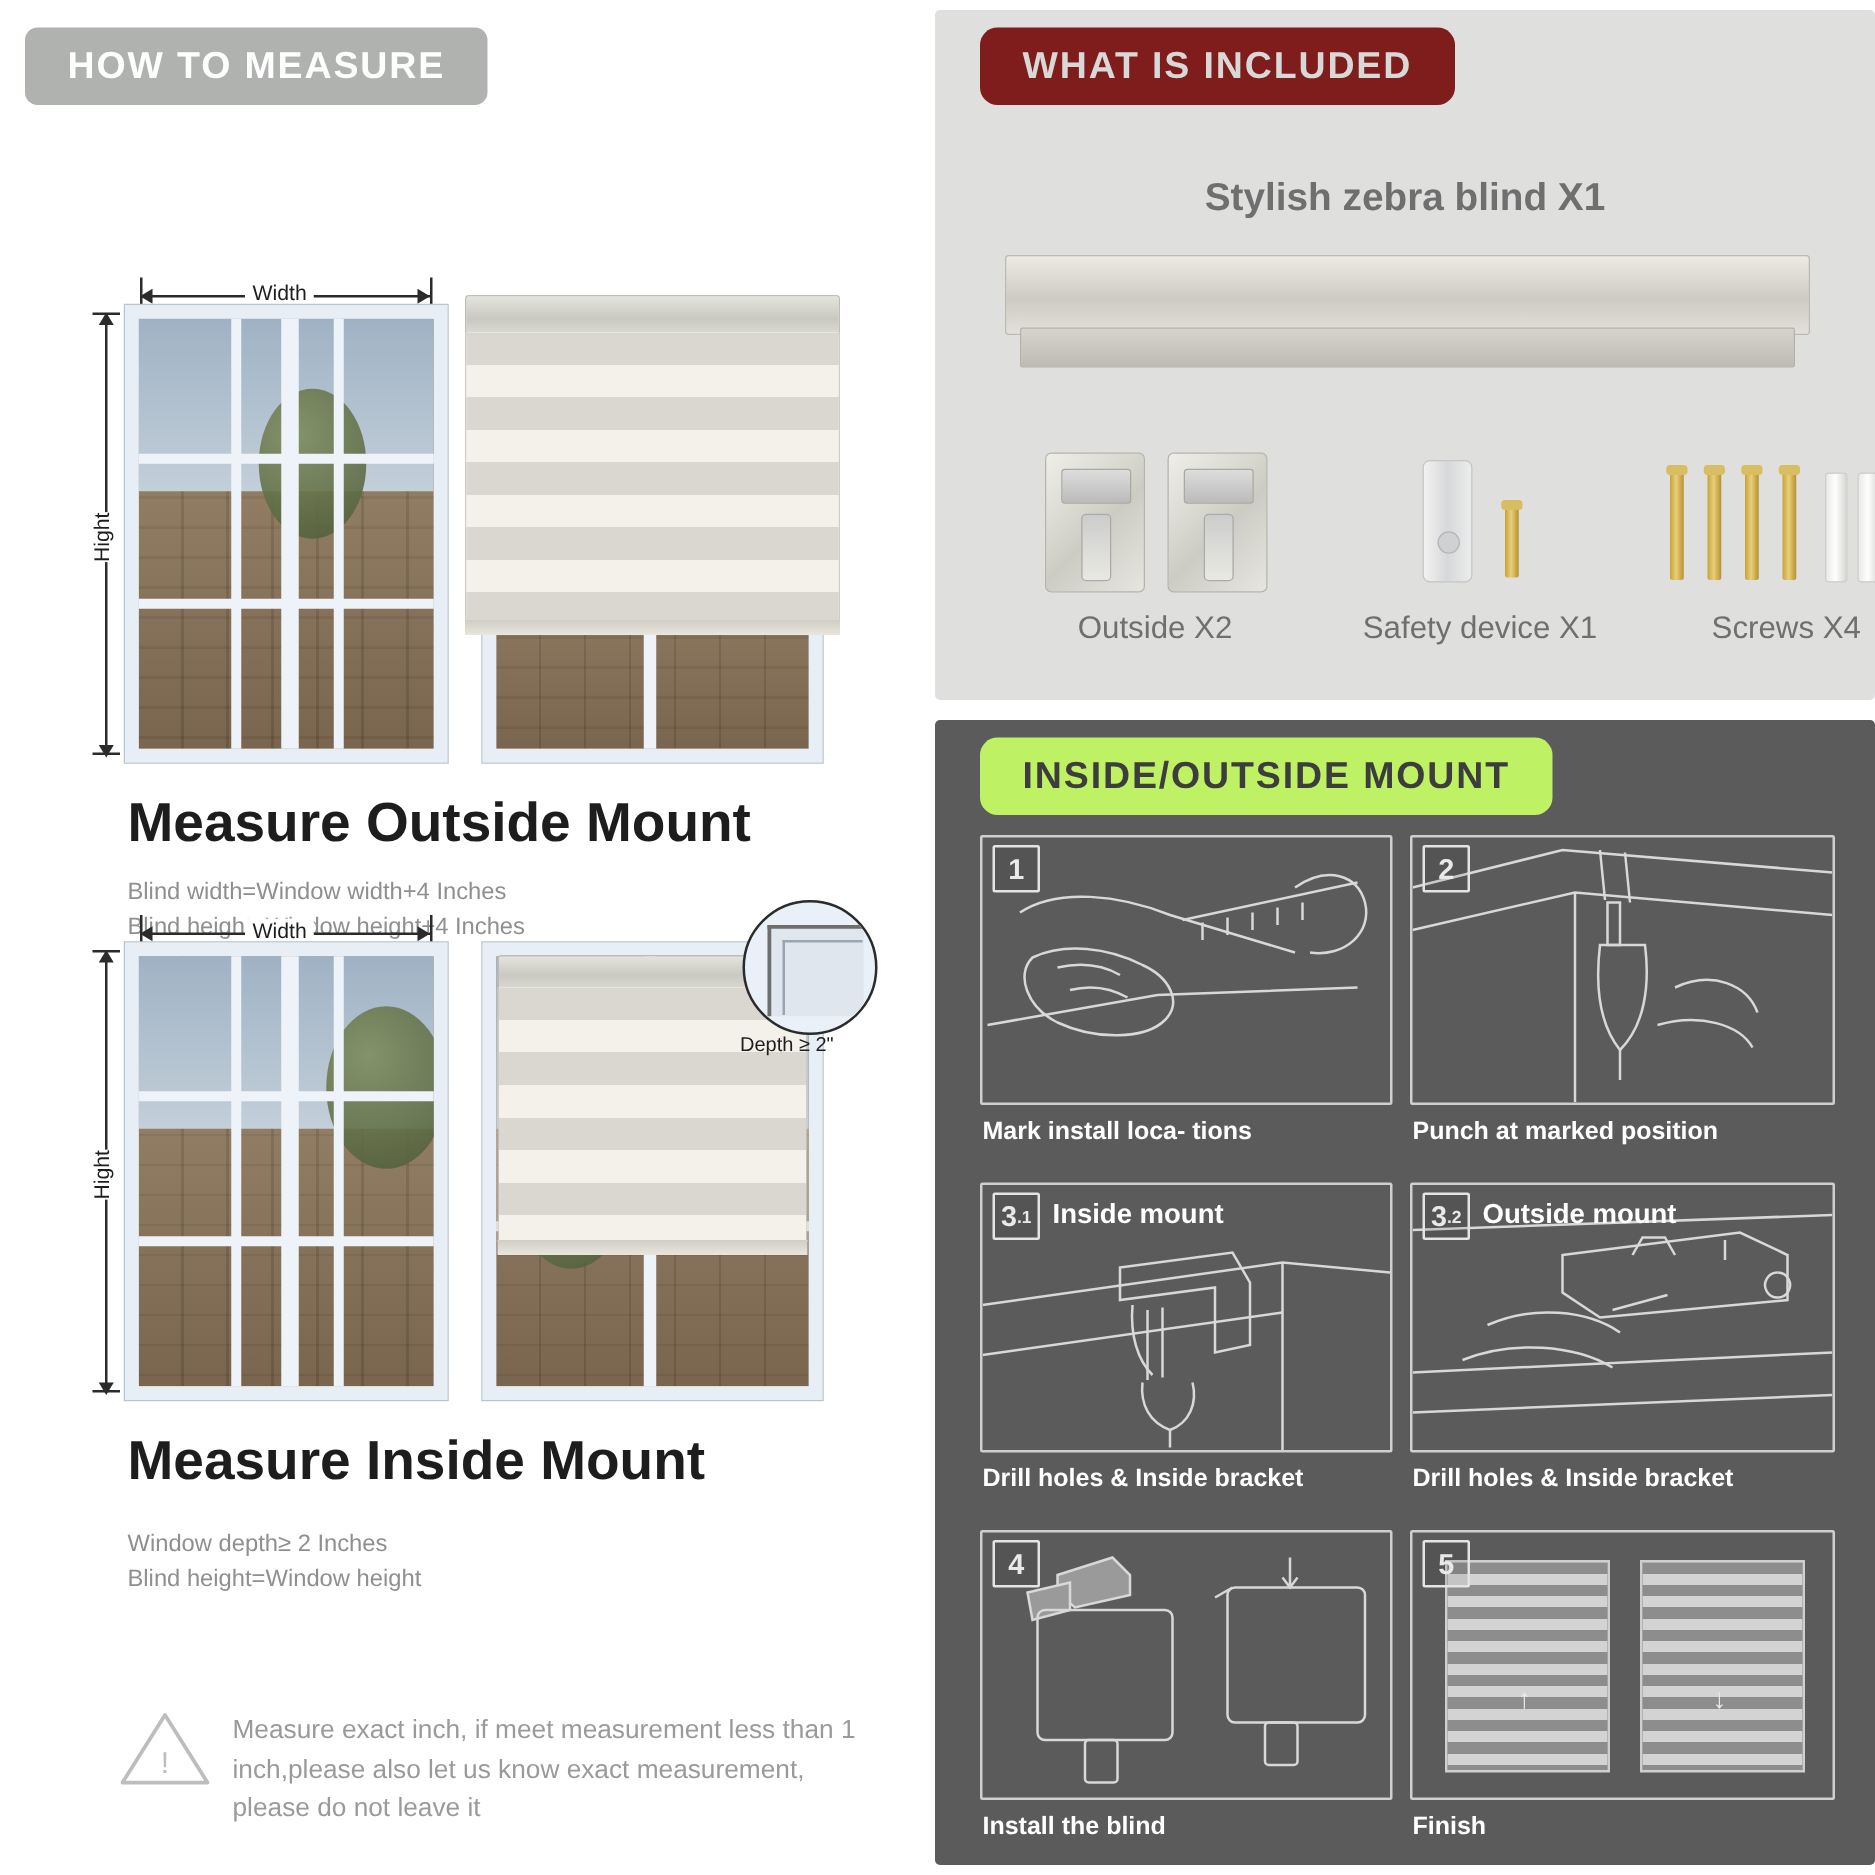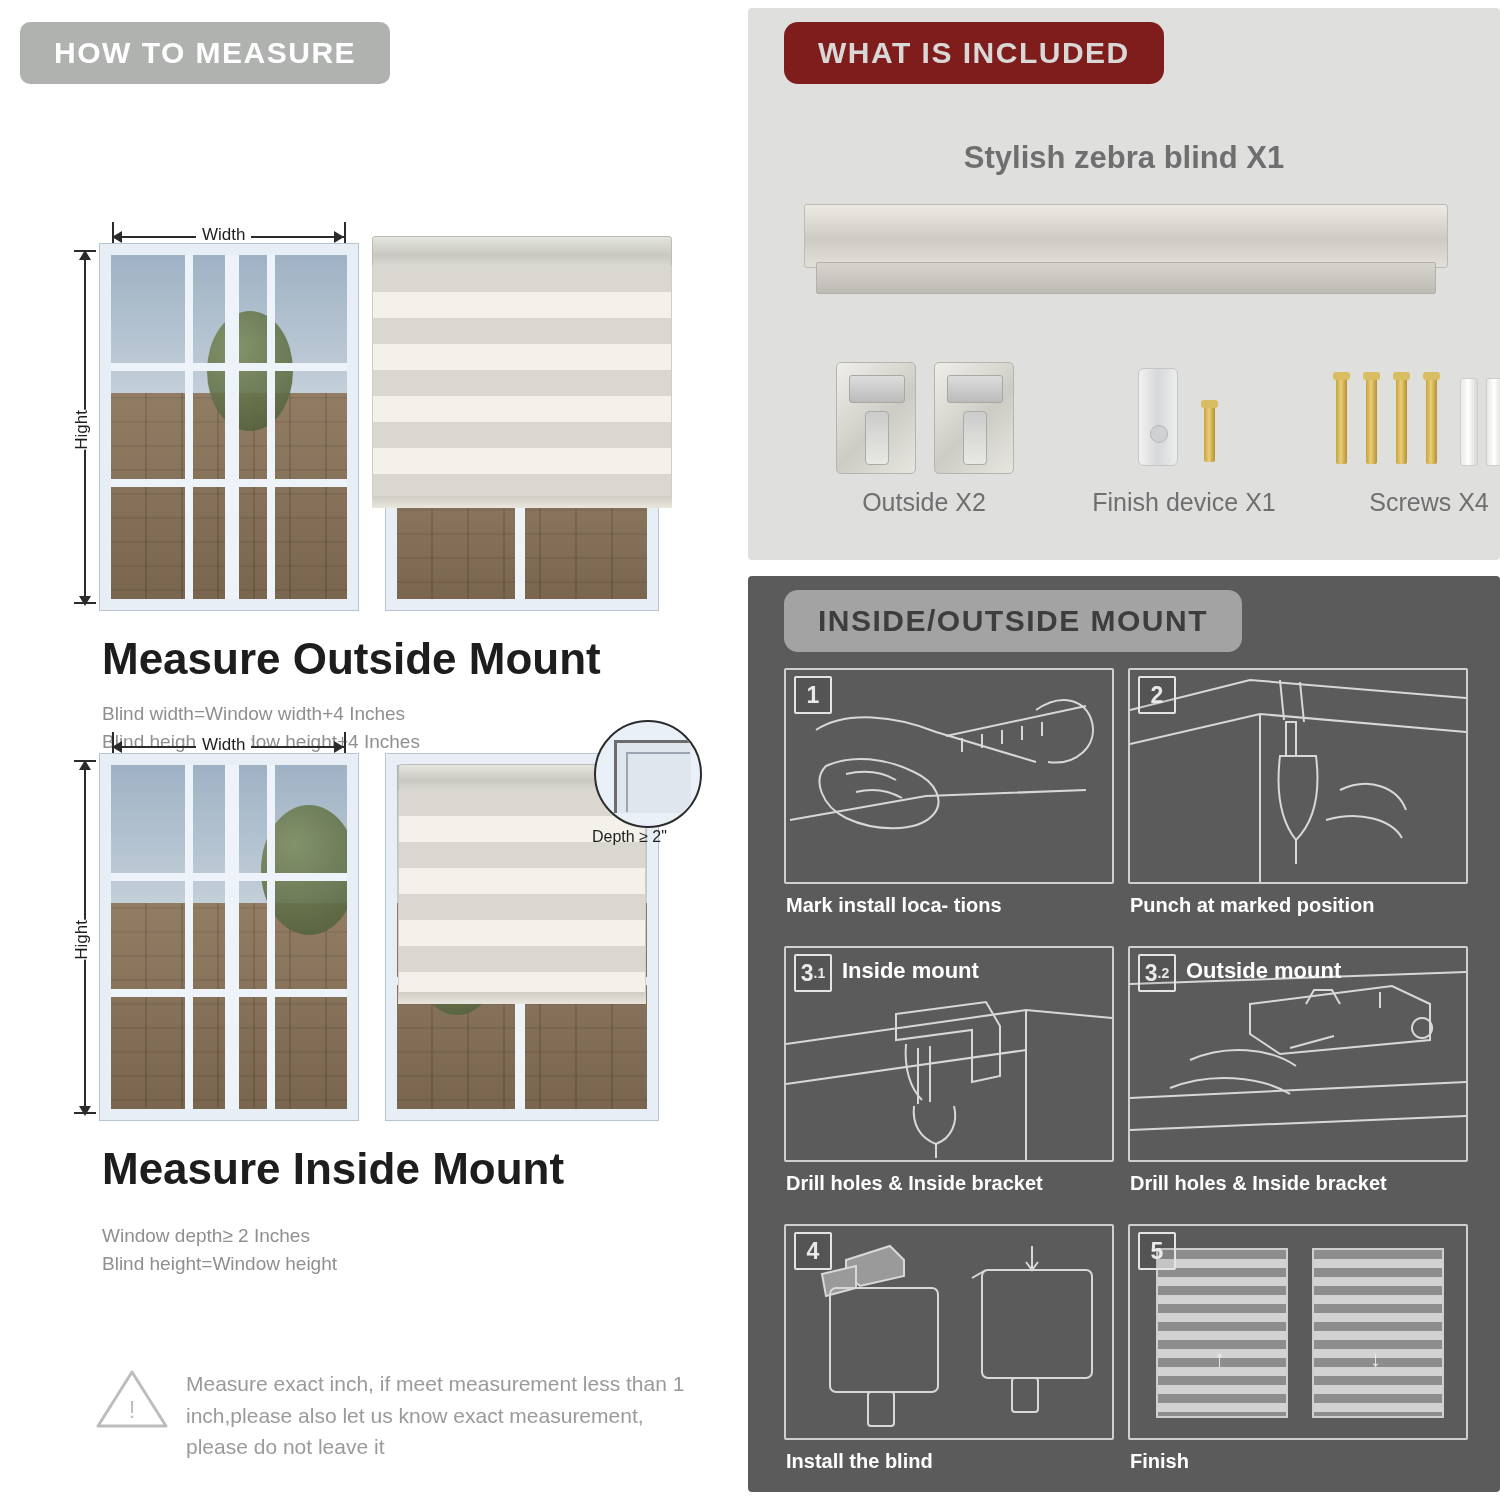--- a/index.html
+++ b/index.html
@@ -162,21 +162,21 @@
     position:absolute;width:16px;border-radius:3px;
     background:linear-gradient(90deg,#e9e9e6,#ffffff 45%,#d7d7d3);
     border:1px solid #cecec9;
   }
 
   #mount-panel{
     position:absolute;left:4px;top:576px;width:752px;height:916px;
     background:#5b5b5b;border-radius:4px;
   }
   #mount-badge{
-    position:absolute;left:36px;top:14px;background:#a3a3a3;color:#3d3d3d;
+    position:absolute;left:36px;top:14px;background:#bef264;color:#3d3d3d;
     border-radius:14px;
   }
   .steps{position:absolute;left:36px;top:92px;width:684px;}
   .step{position:absolute;}
   .step-img{
     position:absolute;left:0;top:0;
     background:#5b5b5b;border:2px solid #cfcfcf;border-radius:2px;overflow:hidden;
   }
   .step-num{
     position:absolute;left:8px;top:6px;width:34px;height:34px;
@@ -344,21 +344,21 @@
           <div class="bracket" style="left:42px;top:2px;"></div>
           <div class="bracket" style="left:140px;top:2px;"></div>
           <div class="part-label">Outside X2</div>
         </div>
 
         <div class="part" style="left:306px;top:0;width:260px;height:170px;">
           <div class="safety" style="left:84px;top:8px;"></div>
           <div class="screw" style="left:150px;top:46px;height:56px;">
             <div class="screw-head"></div>
           </div>
-          <div class="part-label">Finish device X1</div>
+          <div class="part-label">Safety device X1</div>
         </div>
 
         <div class="part" style="left:566px;top:0;width:250px;height:170px;">
           <div class="screw" style="left:22px;top:18px;height:86px;">
               <div class="screw-head"></div>
             </div>
           <div class="screw" style="left:52px;top:18px;height:86px;">
               <div class="screw-head"></div>
             </div>
           <div class="screw" style="left:82px;top:18px;height:86px;">

